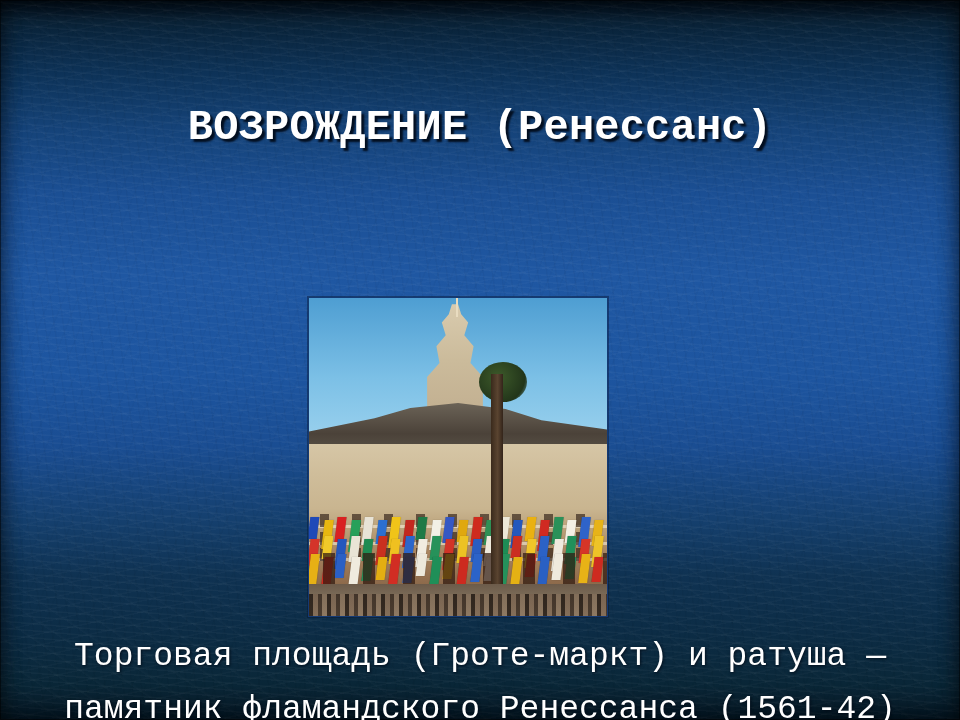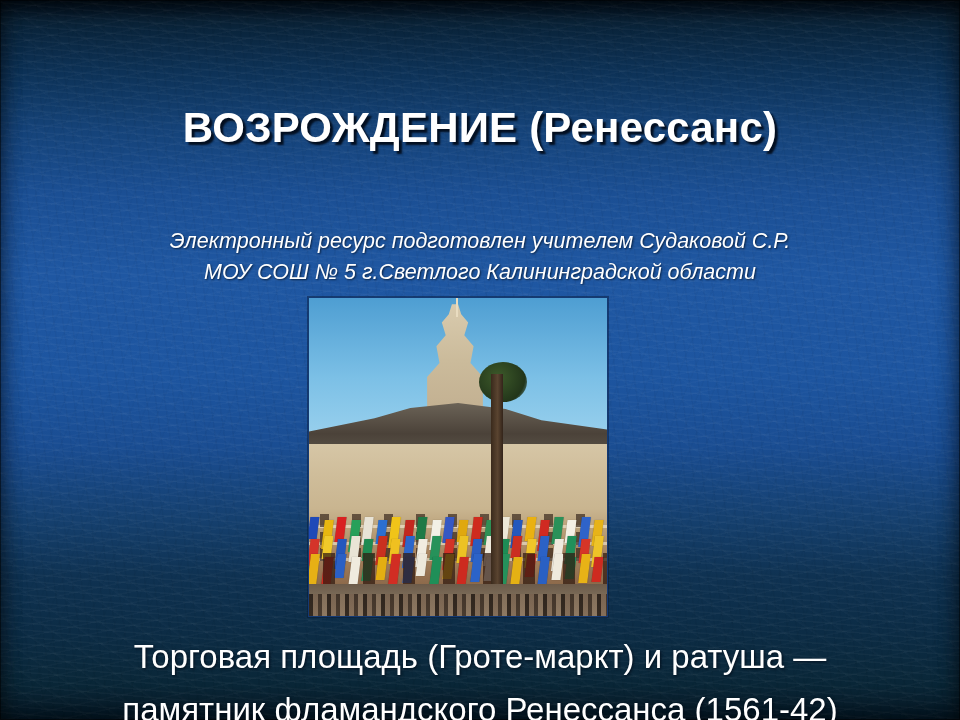--- a/index.html
+++ b/index.html
@@ -6,21 +6,21 @@
   html, body {
     margin: 0;
     padding: 0;
     background: #000;
   }
   .slide {
     position: relative;
     width: 960px;
     height: 720px;
     overflow: hidden;
-    font-family: Liberation Sans, sans-serif;
+    font-family: Liberation Mono, monospace;
     
     background:
       linear-gradient(to bottom,
         #06121f 0%,
         #0a2338 3%,
         #0d3257 10%,
         #154379 18%,
         #1b4f94 27%,
         #1f57a2 38%,
         #1d55a0 52%,
@@ -213,24 +213,20 @@
   .caption .line { display: block; }
 </style>
 </head>
 <body>
 
 <div class="slide">
   <div class="content">
 
     <div class="title">ВОЗРОЖДЕНИЕ (Ренессанс)</div>
 
-    <div class="subtitle">
-      <span class="line">Электронный ресурс подготовлен учителем Судаковой С.Р.</span>
-      <span class="line">МОУ СОШ № 5 г.Светлого Калининградской области</span>
-    </div>
 
     <div class="photo-frame">
       <div class="photo" title="Торговая площадь (Гроте-маркт) и ратуша, Антверпен">
         <div class="sky"></div>
         <div class="tower"></div>
         <div class="spire"></div>
         <div class="roof"></div>
         <div class="facade">
           <div class="ledge l1"></div>
           <div class="ledge l2"></div>

